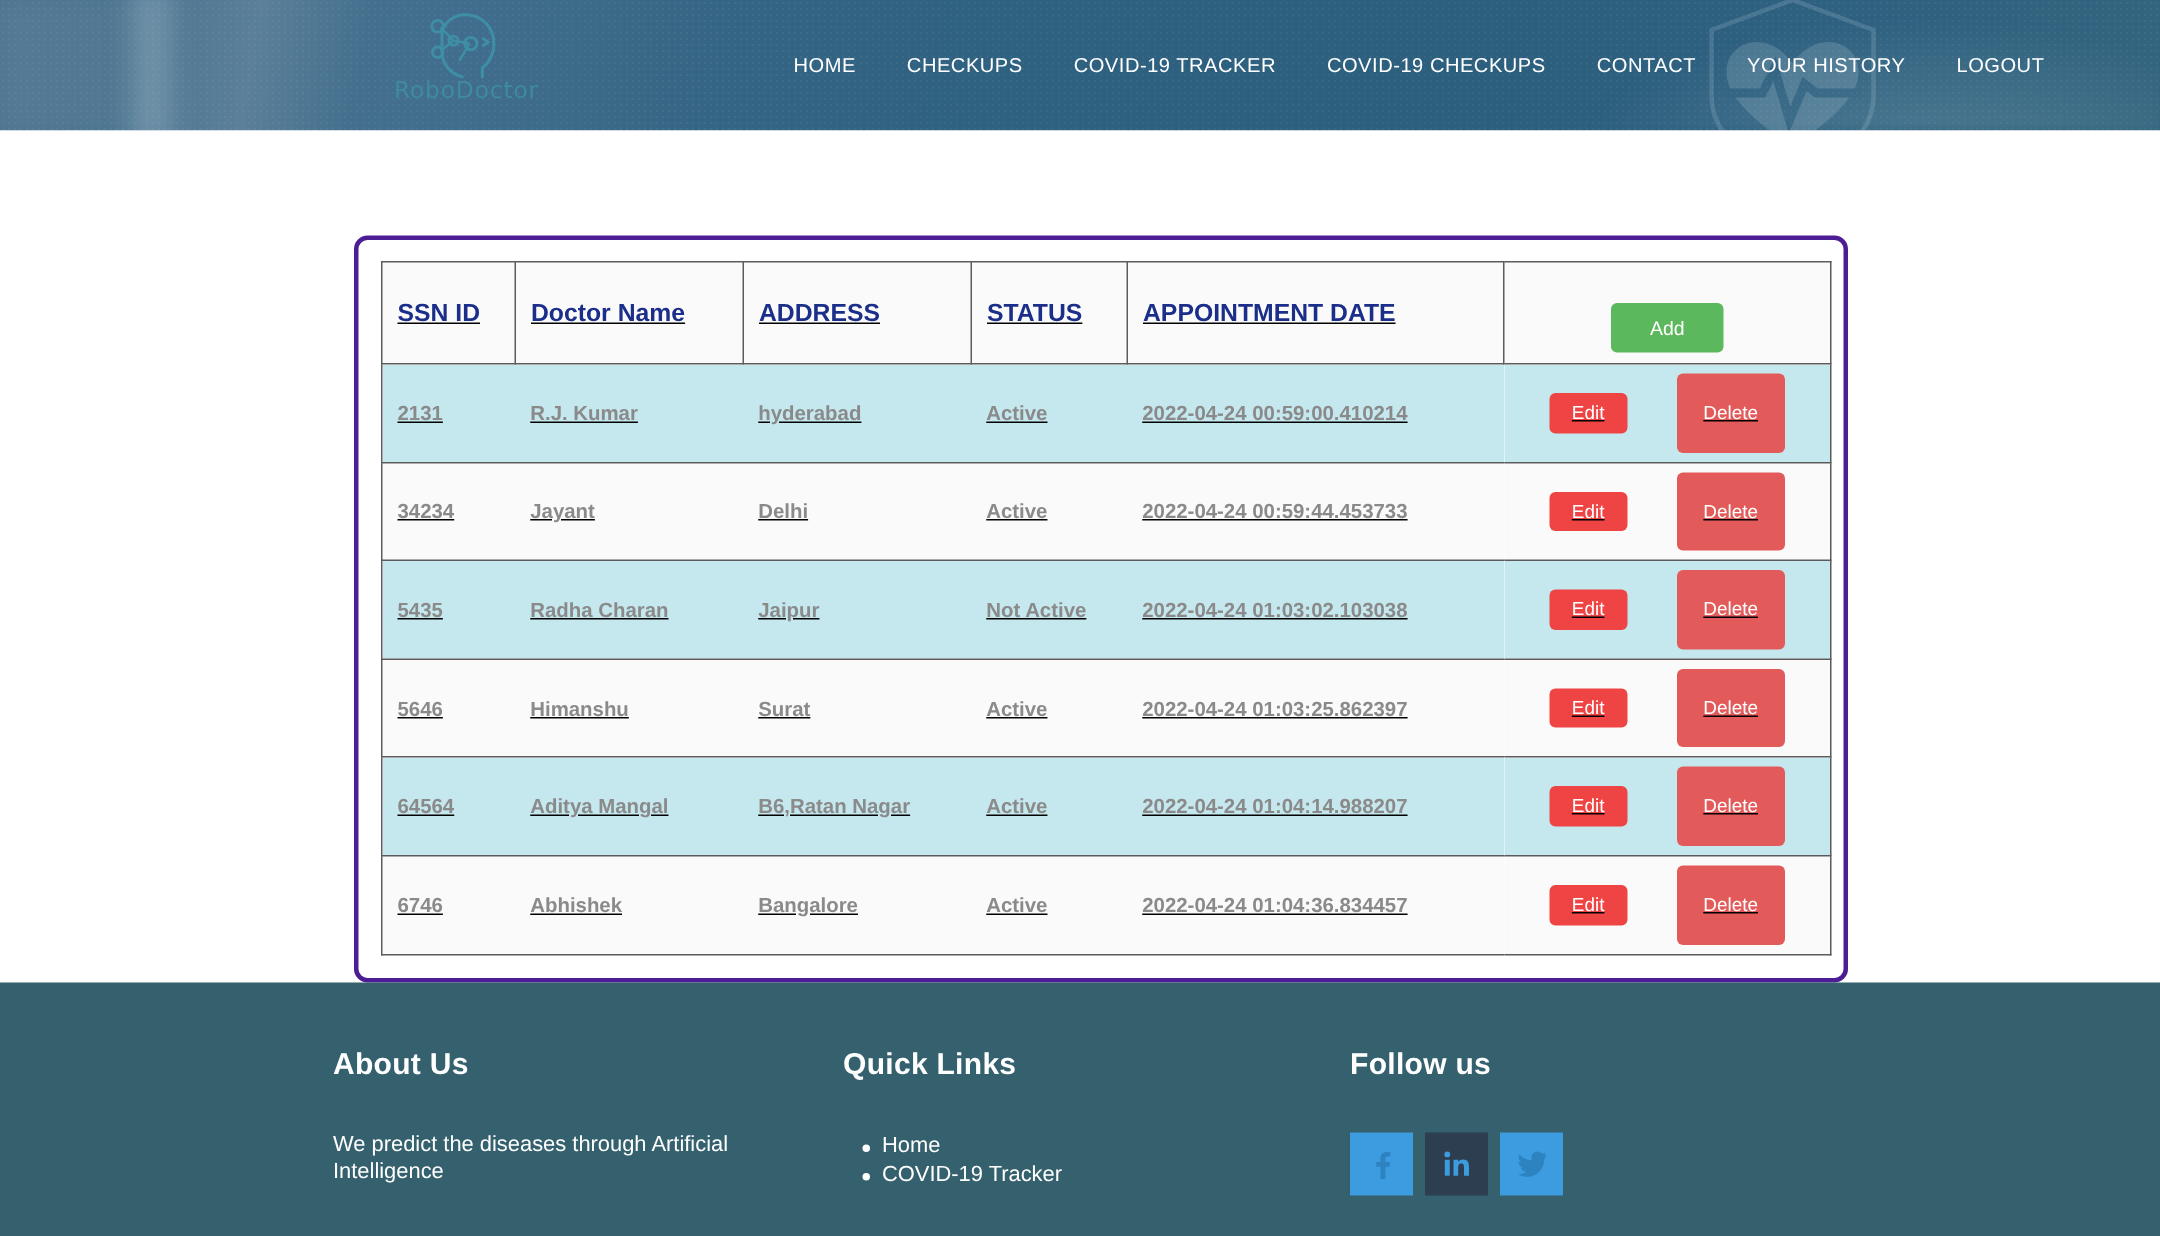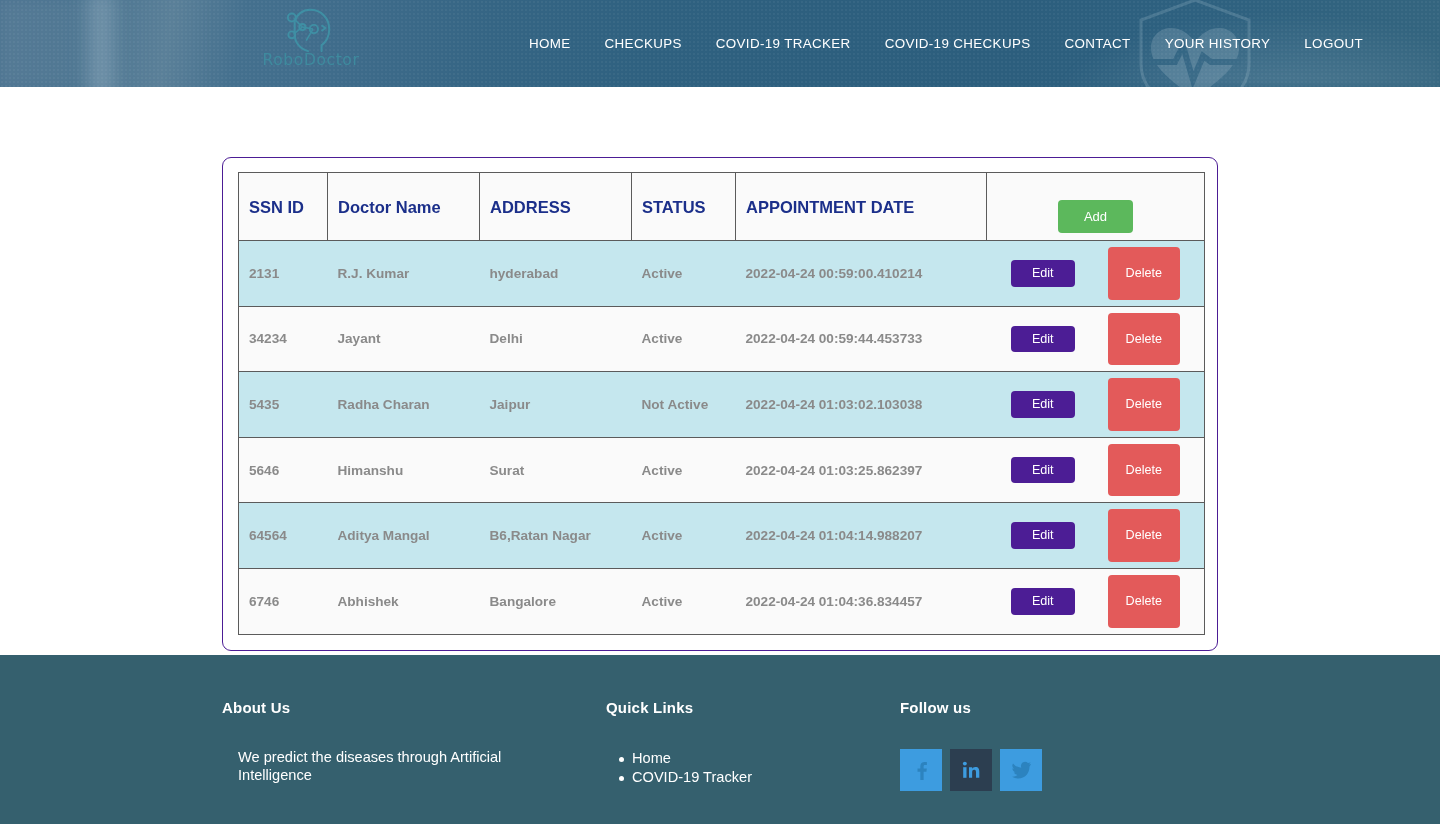--- a/index.html
+++ b/index.html
@@ -95,26 +95,27 @@
 
   
   .content-area {
     width: 1440px;
     height: 568px;
     background: #ffffff;
     position: relative;
   }
   .panel {
     position: absolute;
-    left: 222px; top: 70px;
+    left: 236px; top: 70px;
     width: 996px;
     background: #ffffff;
-    border: 1px solid #4c1d95;
+    border: 3px solid #4c1d95;
     border-radius: 9px;
     padding: 14px 15px 15px 15px;
+    text-decoration: underline;
   }
 
   table.data-table {
     width: 100%;
     border-collapse: collapse;
     table-layout: fixed;
   }
   table.data-table th,
   table.data-table td {
     border: 1px solid #5b5b5b;
@@ -163,21 +164,21 @@
     border: none;
     border-radius: 4px;
     color: #ffffff;
     font-size: 12.6px;
     font-family: "Liberation Sans", sans-serif;
     cursor: pointer;
     text-align: center;
     line-height: 1;
   }
   .btn-add    { background: #5cb85c; padding: 10px 26px; font-size: 13px; margin-top: 20px; }
-  .btn-edit   { background: #4c1d95; padding: 7px 0; width: 64px; }
+  .btn-edit   { background: #ef4444; padding: 7px 0; width: 52px; }
   .btn-delete { background: #e35a5a; padding: 20px 0; width: 72px; }
 
   .cell-actions {
     text-align: center;
     padding: 6px 8px !important;
   }
   .actions-wrap {
     display: flex;
     align-items: center;
     justify-content: center;
@@ -192,33 +193,33 @@
     position: relative;
     color: #ffffff;
   }
   .footer-inner {
     position: relative;
     width: 1440px;
     height: 169px;
   }
   .f-col { position: absolute; top: 44px; }
   .f-col-about { left: 222px; width: 300px; }
-  .f-col-links { left: 562px; width: 280px; margin-left: 44px; }
+  .f-col-links { left: 562px; width: 280px; }
   .f-col-social { left: 900px; width: 300px; }
 
   .f-title {
-    font-size: 15px;
+    font-size: 20px;
     font-weight: bold;
     margin: 0 0 33px 0;
     letter-spacing: .2px;
   }
   .f-text {
     font-size: 14.6px;
     line-height: 1.22;
-    margin: 16px;
+    margin: 0;
     max-width: 275px;
   }
   .f-list { list-style: none; margin: 0; padding: 0; }
   .f-list li {
     font-size: 14.6px;
     line-height: 1.28;
     position: relative;
     padding-left: 26px;
   }
   .f-list li::before {

